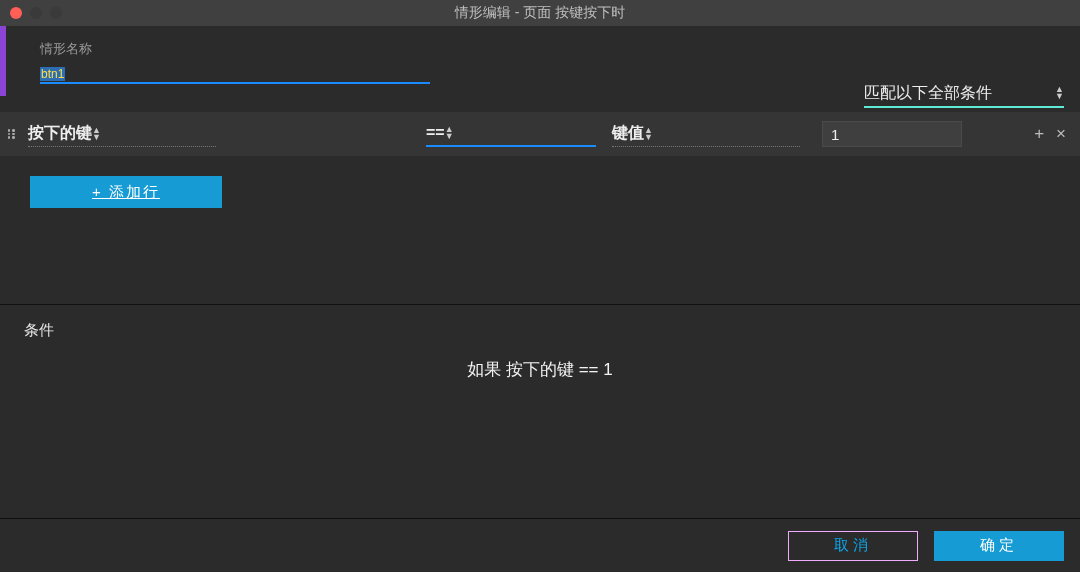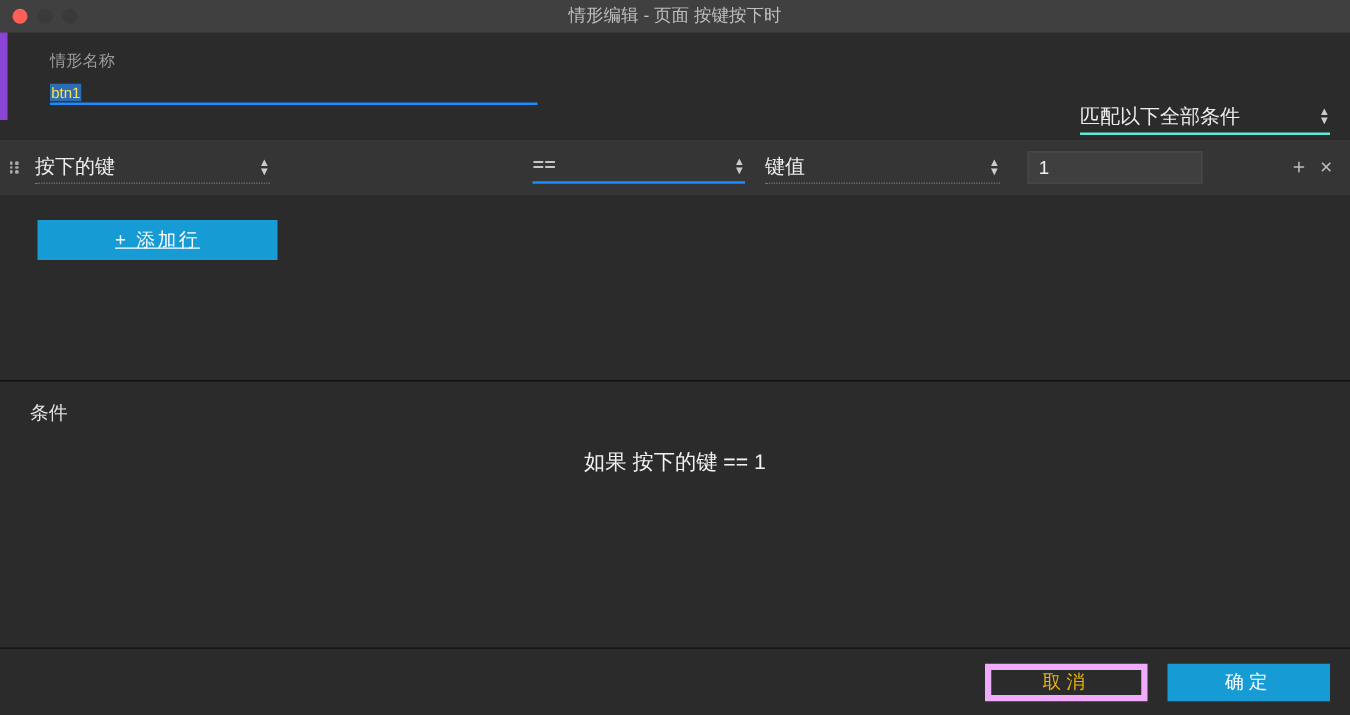--- a/index.html
+++ b/index.html
@@ -114,23 +114,23 @@
     gap: 1px;
   }
   .drag-handle .drow { display: flex; gap: 2px; }
   .drag-handle .ddot { width: 2.5px; height: 2.5px; background: #aaa; border-radius: 50%; }
 
   .field {
     border-bottom: 1px dotted #777;
     height: 26px;
     display: flex;
     align-items: center;
-    justify-content: space-between;
     color: #eee;
     font-size: 16px;
+    font-weight: bold;
   }
   .field-subject { width: 188px; margin-left: 6px; }
   .field-op {
     width: 170px;
     margin-left: 210px;
     border-bottom: 2px solid #1a8cff;
     color: #eee;
   }
   .op-arrows { color: #1a8cff; }
   .field-target { width: 188px; margin-left: 16px; }
@@ -221,22 +221,22 @@
     width: 130px;
     height: 30px;
     display: flex;
     align-items: center;
     justify-content: center;
     font-size: 15px;
     letter-spacing: 4px;
     cursor: pointer;
   }
   .btn-cancel {
-    border: 5px solid #f0abfc;
-    color: #eab308;
+    border: 1px solid #f0abfc;
+    color: #0ea5e9;
     background: transparent;
   }
   .btn-ok {
     background: #169bd5;
     color: #fff;
   }
 </style>
 </head>
 <body>
 

